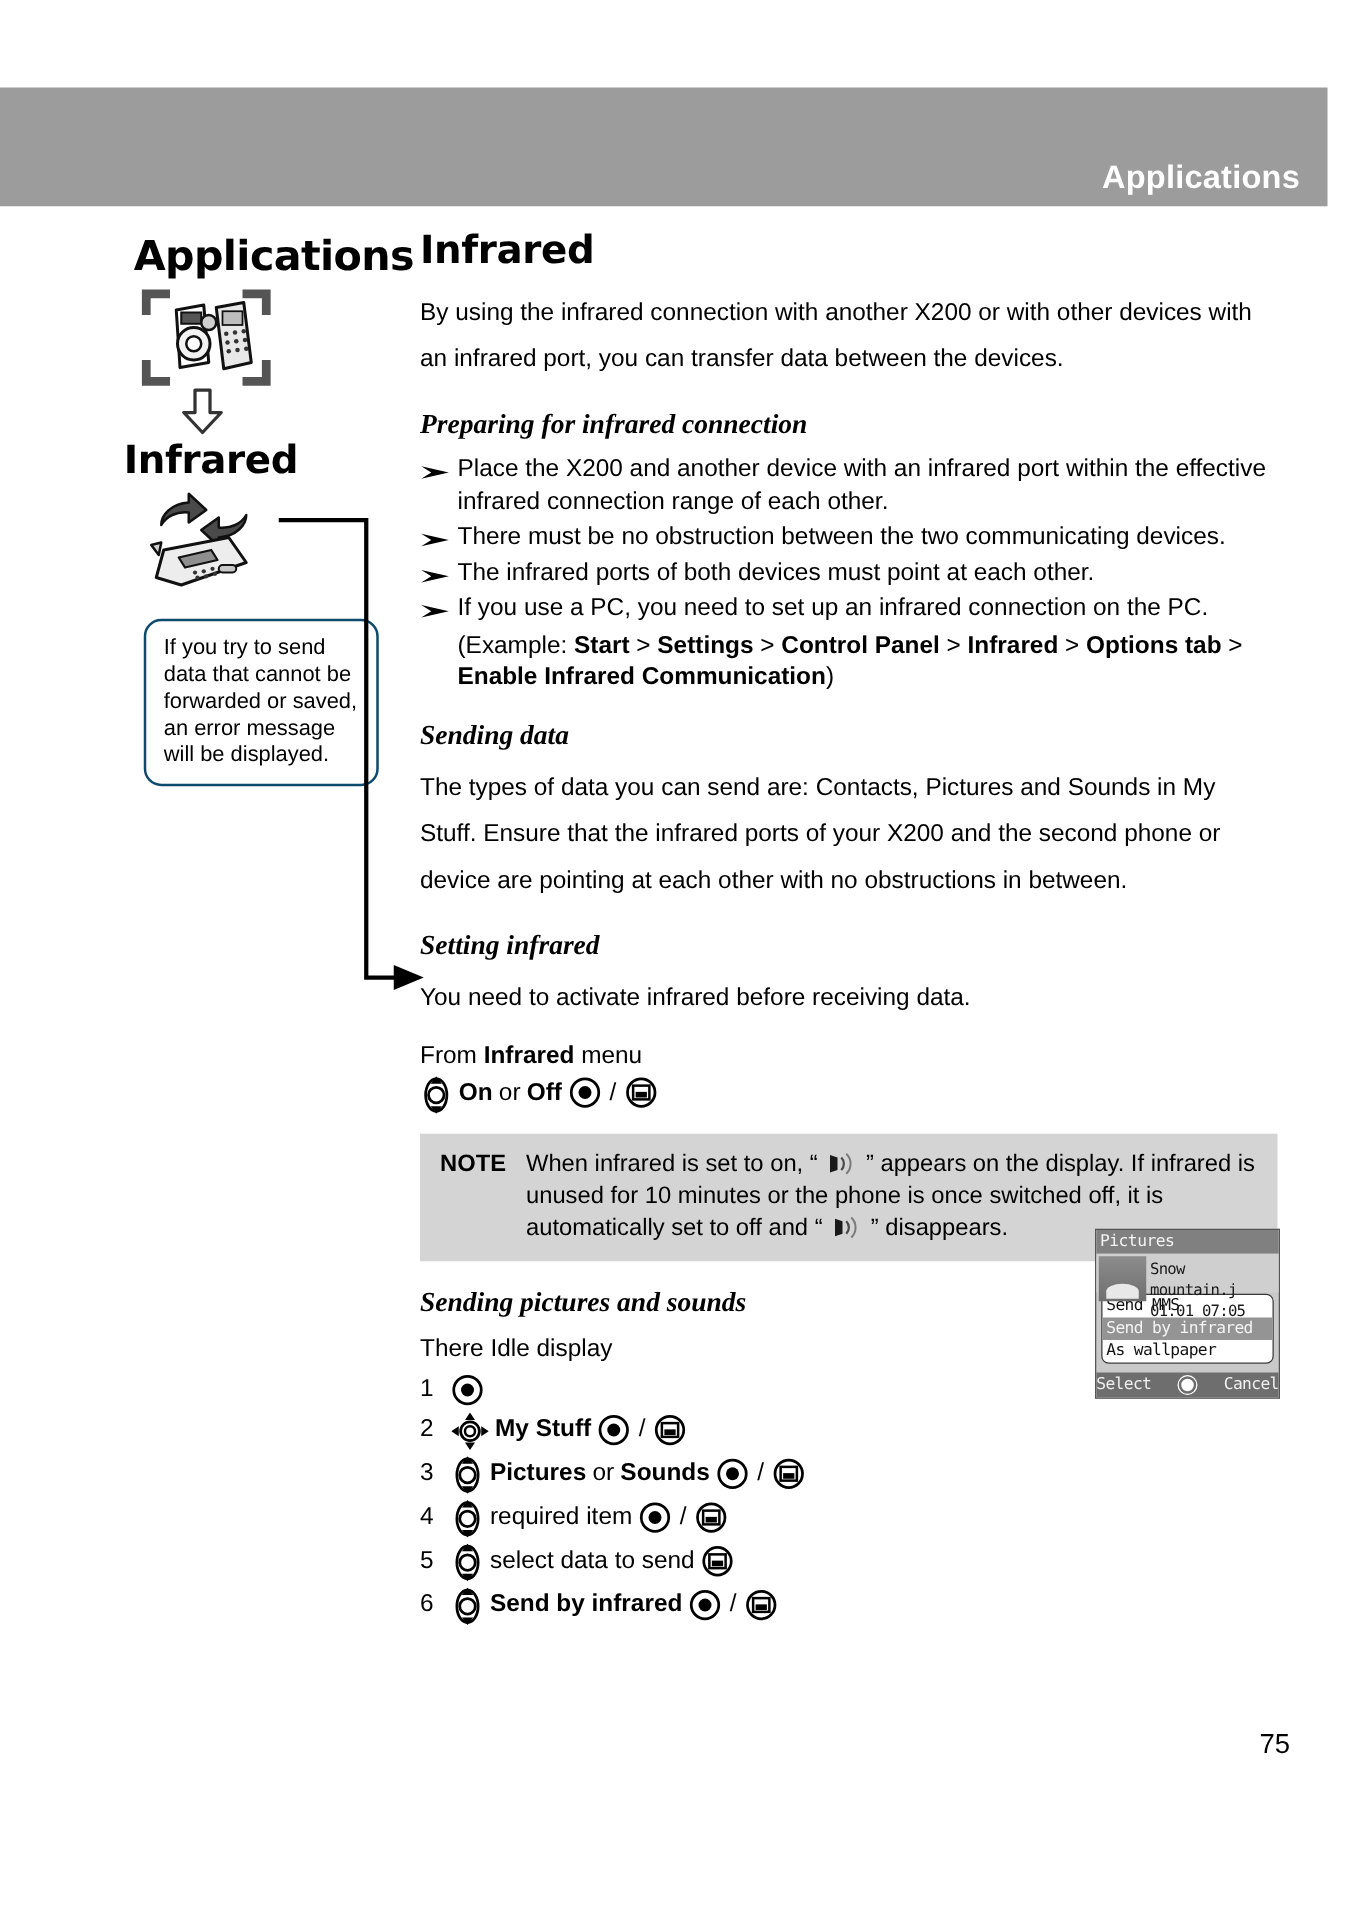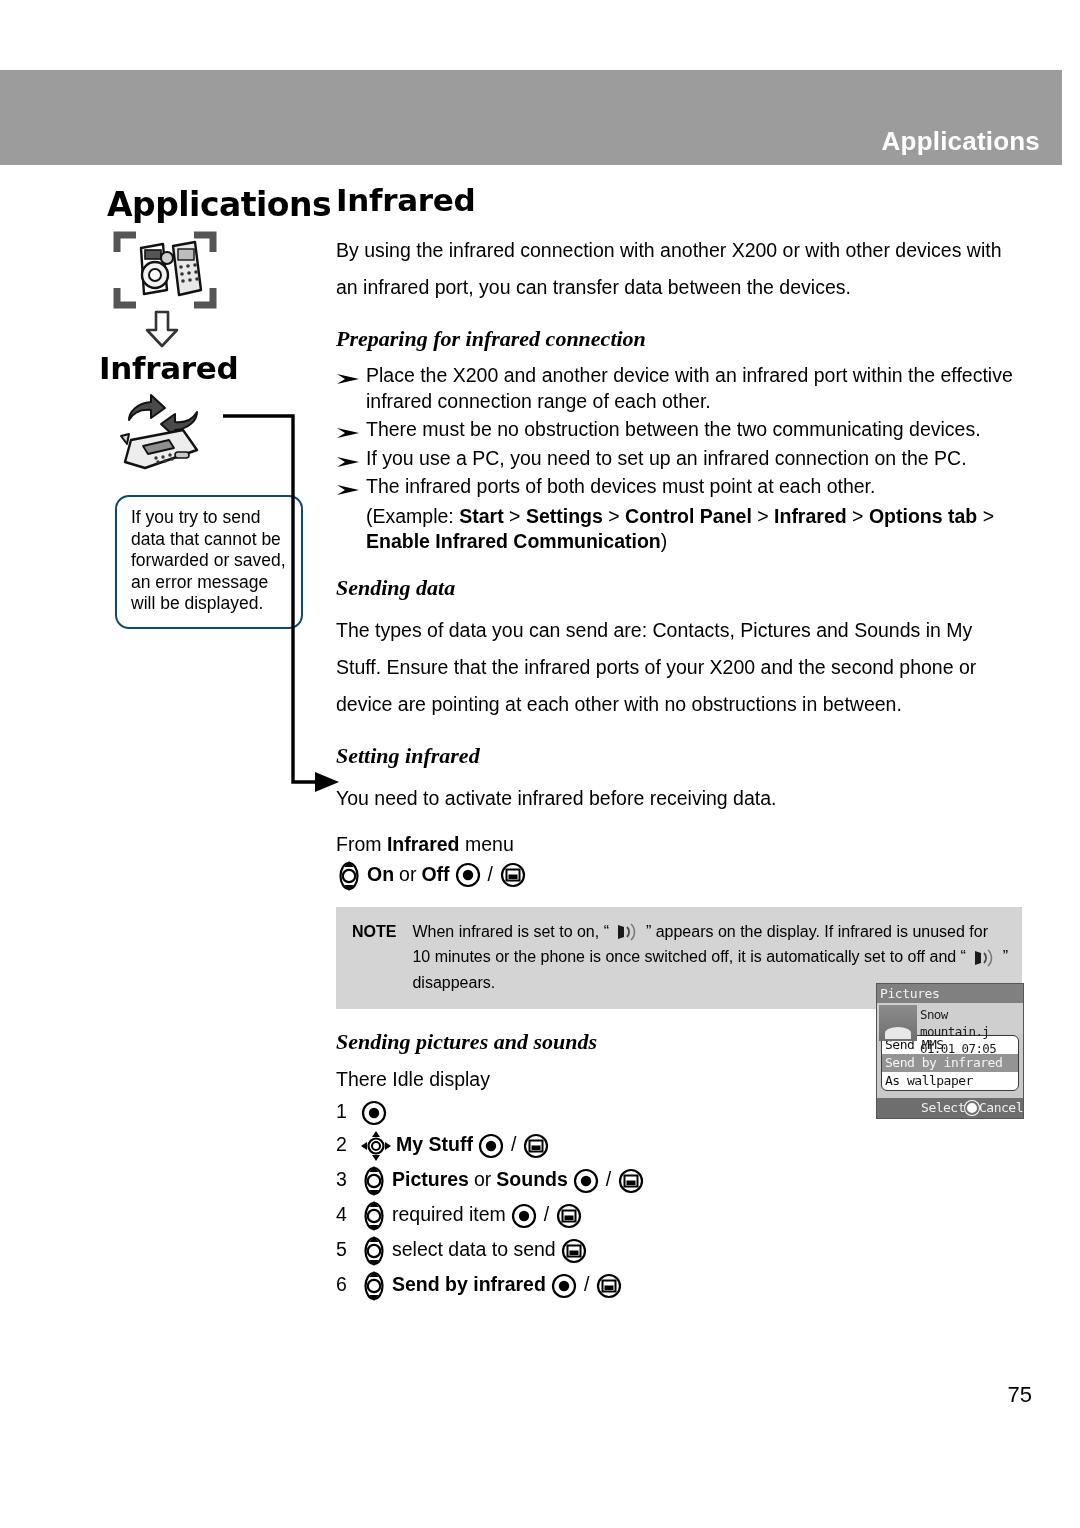--- a/index.html
+++ b/index.html
@@ -147,21 +147,21 @@
     color: #ffffff;
     font-size: 19.5px;
     line-height: 25.5px;
     padding: 11px 16px 13px 16px;
     margin: 0 0 20px 0;
     border-top: 2px solid #8d8d8d;
   }
   .note-box {
     background: #d4d4d4;
     color: #000;
-    font-size: 16px;
+    font-size: 19px;
     line-height: 25.5px;
     padding: 12px 12px 14px 16px;
     margin: 6px 0 20px 0;
     display: flex;
     gap: 16px;
   }
   .note-label {
     font-weight: bold;
     flex: 0 0 auto;
   }
@@ -265,21 +265,21 @@
     position: absolute;
     left: 0; bottom: 0;
     width: 100%;
     height: 20px;
     background: #6e6e6e;
     color: #f0f0f0;
     font-size: 13px;
     line-height: 20px;
     display: flex;
     align-items: center;
-    justify-content: flex-end;
+    justify-content: space-between;
     letter-spacing: -0.5px;
   }
   .ps-softbar .dot {
     width: 10px; height: 10px;
     border-radius: 50%;
     background: #ffffff;
     border: 2px solid #6e6e6e;
     box-shadow: 0 0 0 1px #ffffff;
   }
 
@@ -400,29 +400,29 @@
         </svg>
       </span>
       <span>There must be no obstruction between the two communicating devices.</span>
     </li>
     <li>
       <span class="arrow-bullet">
         <svg width="24" height="16" viewBox="0 0 24 16" aria-hidden="true">
           <path d="M1 3 L23 8 L1 13 L9 8 Z" fill="#000"></path>
         </svg>
       </span>
-      <span>If you use a PC, you need to set up an infrared connection on the PC.</span>
+      <span>The infrared ports of both devices must point at each other.</span>
     </li>
     <li>
       <span class="arrow-bullet">
         <svg width="24" height="16" viewBox="0 0 24 16" aria-hidden="true">
           <path d="M1 3 L23 8 L1 13 L9 8 Z" fill="#000"></path>
         </svg>
       </span>
-      <span>The infrared ports of both devices must point at each other.</span>
+      <span>If you use a PC, you need to set up an infrared connection on the PC.</span>
     </li>
   </ul>
 
   <p class="example-line">
     <span>(Example: </span><b>Start</b><span> &gt; </span><b>Settings</b><span> &gt; </span><b>Control Panel</b><span> &gt; </span><b>Infrared</b><span> &gt; </span><b>Options tab</b><span> &gt; </span><b>Enable Infrared Communication</b><span>)</span>
   </p>
 
   <h2 class="sec">Sending data</h2>
   <p class="body">The types of data you can send are: Contacts, Pictures and Sounds in My Stuff. Ensure that the infrared ports of your X200 and the second phone or device are pointing at each other with no obstructions in between.</p>
 

